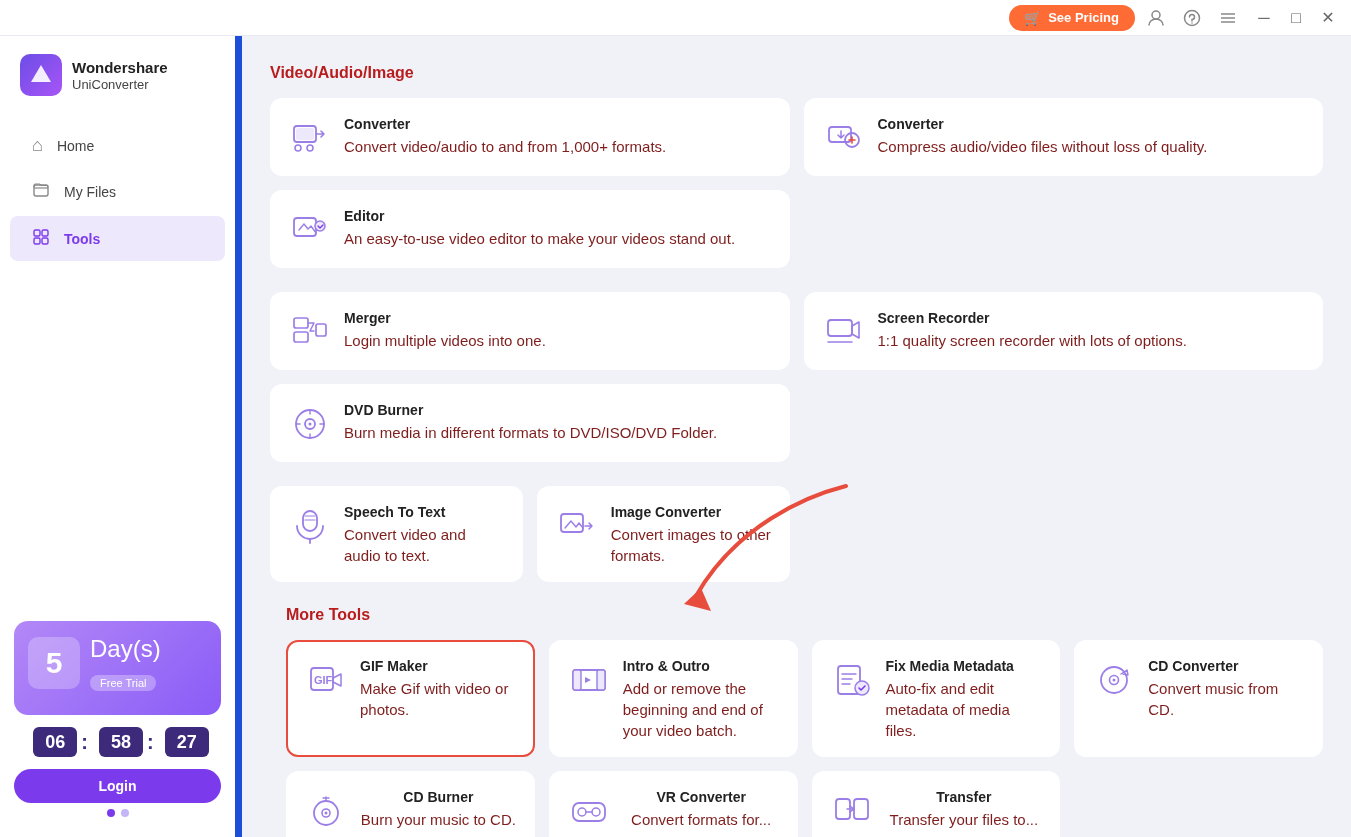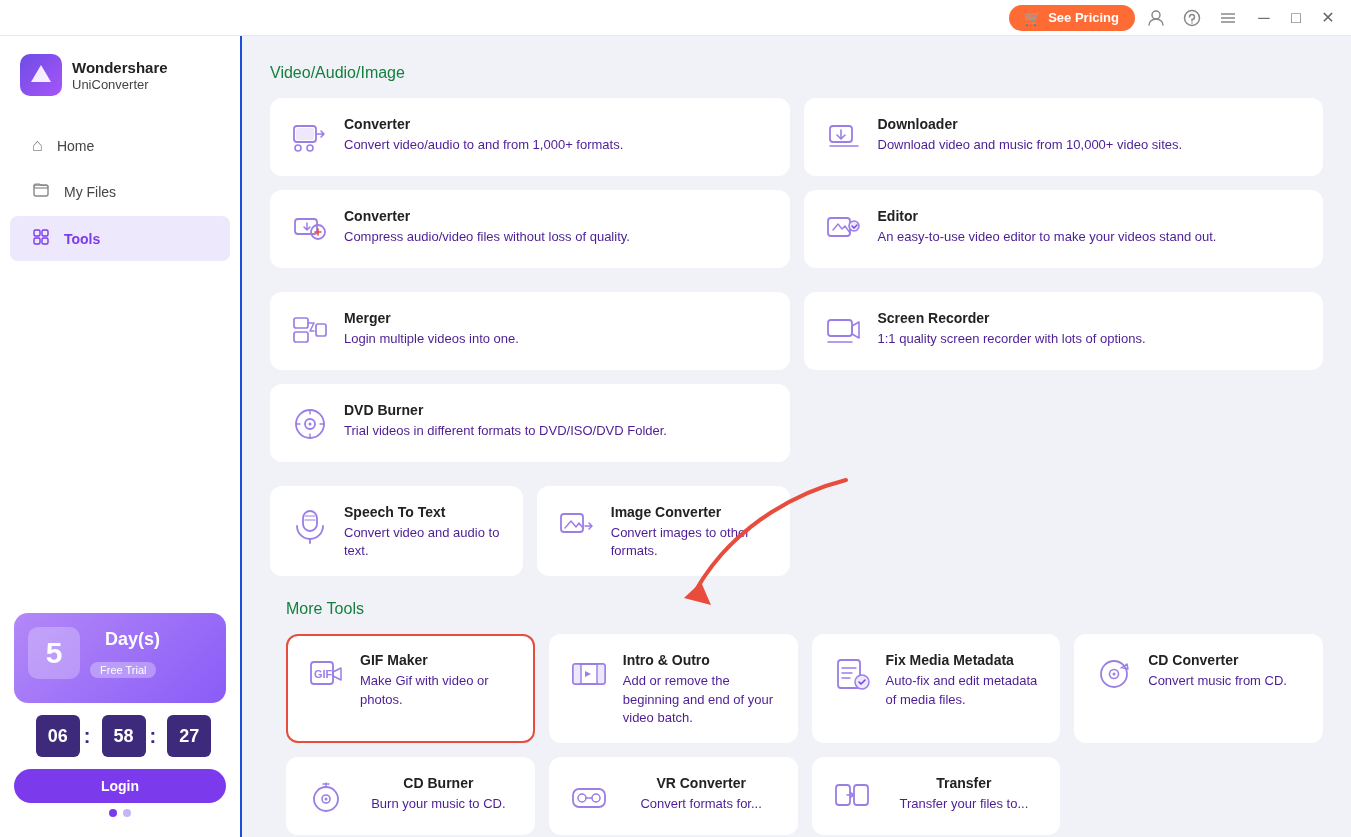--- a/index.html
+++ b/index.html
@@ -47,21 +47,21 @@
       flex: 1;
       overflow: hidden;
     }
 
     
     .sidebar {
       width: 242px;
       background: #fff;
       display: flex;
       flex-direction: column;
-      border-right: 2px solid #1d4ed8;
+      border-right: 7px solid #1d4ed8;
       flex-shrink: 0;
     }
     .logo-area {
       padding: 18px 20px;
       display: flex;
       align-items: center;
       gap: 10px;
     }
     .logo-icon {
       width: 42px; height: 42px;
@@ -106,41 +106,41 @@
       gap: 10px;
       margin-bottom: 10px;
     }
     .trial-number {
       width: 52px; height: 52px;
       background: rgba(255,255,255,0.25);
       border-radius: 10px;
       display: flex; align-items: center; justify-content: center;
       font-size: 30px; font-weight: 900;
     }
-    .trial-label { font-size: 18px; font-weight: 700; margin-left: 15px; }
+    .trial-label { font-size: 24px; font-weight: 400; }
     .trial-badge {
       background: rgba(255,255,255,0.3);
       border-radius: 10px;
       padding: 2px 10px;
       font-size: 11px;
       font-weight: 400;
       display: inline-block;
       margin-top: 12px;
     }
     .timer-row {
       display: flex;
       justify-content: center;
       gap: 4px;
       margin-bottom: 12px;
     }
     .timer-seg {
       background: #3d2a7a;
       color: #fff;
       border-radius: 6px;
-      width: 44px; height: 42px;
+      width: 44px; height: 30px;
       display: flex; align-items: center; justify-content: center;
       font-size: 18px; font-weight: 700; margin-left: 7px;
     }
     .timer-colon { color: #3d2a7a; font-size: 20px; font-weight: 700; align-self: center; }
     .login-btn {
       width: 100%;
       background: #7c3aed;
       color: #fff;
       border: none;
       border-radius: 20px;
@@ -162,22 +162,22 @@
     
     .main-content {
       flex: 1;
       overflow-y: auto;
       padding: 28px 28px 20px 28px;
       background: #f0f2f8;
     }
 
     .section-title {
       font-size: 16px;
-      font-weight: 400;
-      color: #15803d;
+      font-weight: 700;
+      color: #b91c1c;
       margin-bottom: 16px;
     }
 
     .tools-grid {
       display: grid;
       grid-template-columns: repeat(2, 1fr);
       gap: 14px;
       margin-bottom: 24px;
     }
     
@@ -209,22 +209,22 @@
     }
     .tool-icon-wrap svg { width: 40px; height: 40px; }
     .tool-info { flex: 1; }
     .tool-name {
       font-size: 14px;
       font-weight: 700;
       color: #222;
       margin-bottom: 4px;
     }
     .tool-desc {
-      font-size: 13px;
-      color: #4c1d95;
+      font-size: 15px;
+      color: #7f1d1d;
       line-height: 1.4;
     }
 
     
     .more-tools-section { position: relative; margin-left: 16px; }
     .arrow-annotation {
       position: absolute;
       top: -140px;
       left: 370px;
       width: 200px;
@@ -366,33 +366,20 @@
           </svg>
         </div>
         <div class="tool-info">
           <div class="tool-name">Converter</div>
           <div class="tool-desc">Convert video/audio to and from 1,000+ formats.</div>
         </div>
       </div>
       <div class="tool-card">
         <div class="tool-icon-wrap">
           <svg width="40" height="40" viewBox="0 0 40 40" fill="none">
-            <rect x="6" y="8" width="22" height="16" rx="3" stroke="#9b7ee6" stroke-width="1.8"></rect>
-            <path d="M17 12v8M13 17l4 4 4-4" stroke="#9b7ee6" stroke-width="1.6" stroke-linecap="round" stroke-linejoin="round"></path>
-            <path d="M6 28h28" stroke="#9b7ee6" stroke-width="1.6" stroke-linecap="round"></path>
-          </svg>
-        </div>
-        <div class="tool-info">
-          <div class="tool-name">Downloader</div>
-          <div class="tool-desc">Download video and music from 10,000+ video sites.</div>
-        </div>
-      </div>
-      <div class="tool-card">
-        <div class="tool-icon-wrap">
-          <svg width="40" height="40" viewBox="0 0 40 40" fill="none">
             <rect x="5" y="9" width="22" height="15" rx="3" stroke="#9b7ee6" stroke-width="1.8"></rect>
             <path d="M17 13v7M14 17l3 3 3-3" stroke="#9b7ee6" stroke-width="1.5" stroke-linecap="round" stroke-linejoin="round"></path>
             <circle cx="28" cy="22" r="7" stroke="#9b7ee6" stroke-width="1.8"></circle>
             <path d="M28 25v-6M25 22h6" stroke="#e74c3c" stroke-width="1.6" stroke-linecap="round"></path>
           </svg>
         </div>
         <div class="tool-info">
           <div class="tool-name">Converter</div>
           <div class="tool-desc">Compress audio/video files without loss of quality.</div>
         </div>
@@ -445,21 +432,21 @@
         <div class="tool-icon-wrap">
           <svg width="40" height="40" viewBox="0 0 40 40" fill="none">
             <circle cx="20" cy="20" r="14" stroke="#9b7ee6" stroke-width="1.8"></circle>
             <circle cx="20" cy="20" r="5" stroke="#9b7ee6" stroke-width="1.8"></circle>
             <circle cx="20" cy="20" r="1.5" fill="#9b7ee6"></circle>
             <path d="M20 6v4M20 30v4M6 20h4M30 20h4" stroke="#9b7ee6" stroke-width="1.4" stroke-linecap="round"></path>
           </svg>
         </div>
         <div class="tool-info">
           <div class="tool-name">DVD Burner</div>
-          <div class="tool-desc">Trial videos in different formats to DVD/ISO/DVD Folder.</div>
+          <div class="tool-desc">Burn media in different formats to DVD/ISO/DVD Folder.</div>
         </div>
       </div>
     </div>
 
     <div class="tools-grid-2">
       <div class="tool-card">
         <div class="tool-icon-wrap">
           <svg width="40" height="40" viewBox="0 0 40 40" fill="none">
             <rect x="13" y="5" width="14" height="20" rx="7" stroke="#9b7ee6" stroke-width="1.8"></rect>
             <path d="M7 20c0 7.18 5.82 13 13 13s13-5.82 13-13" stroke="#9b7ee6" stroke-width="1.8" stroke-linecap="round"></path>

